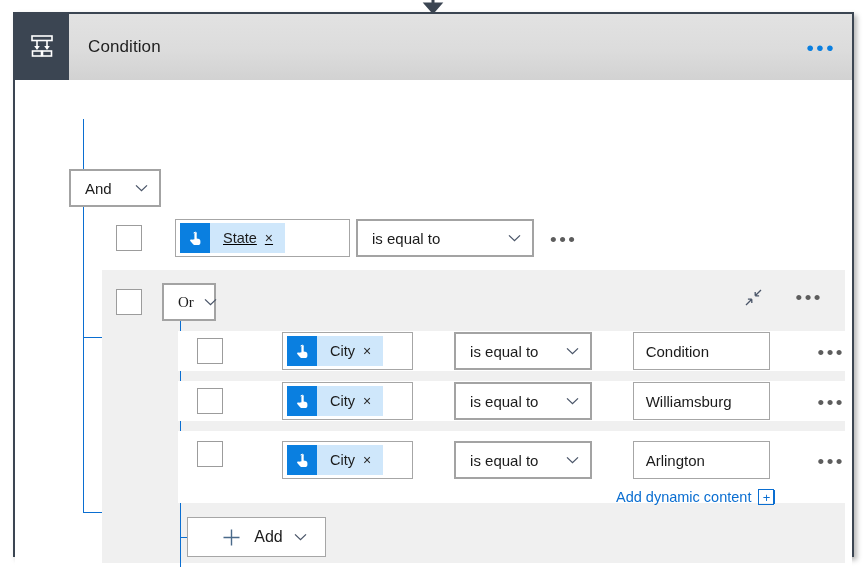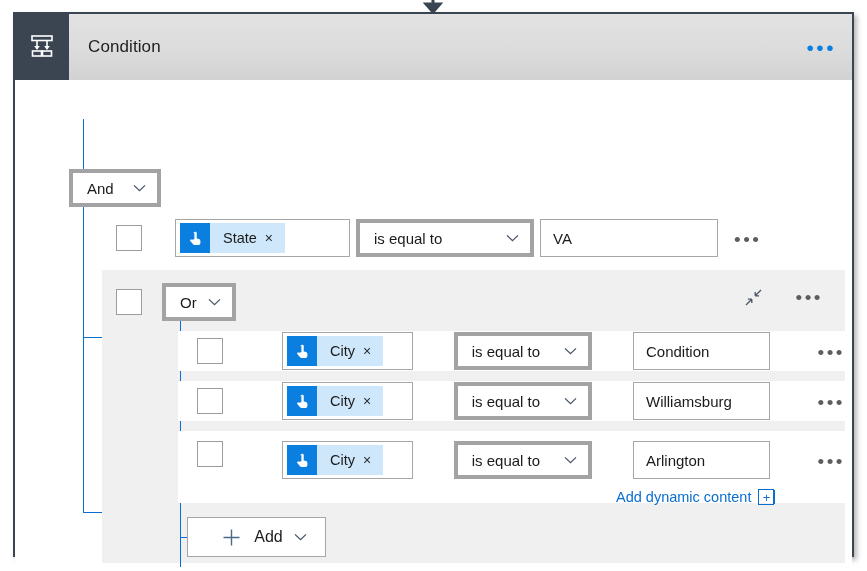--- a/index.html
+++ b/index.html
@@ -83,21 +83,21 @@
   
   .card-body {
     position: relative;
     height: 487px;
     background: #ffffff;
     overflow: hidden;
   }
 
   
   .select-box {
-    border: 4px solid #a3a3a3;
+    border: 2px solid #a3a3a3;
     background: #ffffff;
     height: 38px;
     display: flex;
     align-items: center;
     justify-content: space-between;
     padding: 0 11px 0 14px;
     font-size: 15px;
     color: #1b1b1b;
     cursor: pointer;
     user-select: none;
@@ -197,21 +197,21 @@
   
   .state-row {
     position: absolute;
     left: 101px;
     top: 139px;
     display: flex;
     align-items: center;
     gap: 0;
   }
   .state-row .checkbox { margin-right: 33px; }
-  .state-chip-field { width: 175px; }
+  .state-chip-field { width: 175px; text-decoration: underline; }
   .state-op { width: 178px; margin-left: 6px; }
   .state-val { width: 178px; margin-left: 6px; }
   .state-dots { margin-left: 16px; }
 
   
   .or-panel {
     position: absolute;
     left: 87px;
     top: 190px;
     width: 743px;
@@ -219,21 +219,21 @@
     background: #f0f0f0;
   }
   .or-head {
     position: absolute;
     left: 14px;
     top: 13px;
     display: flex;
     align-items: center;
   }
   .or-head .checkbox { margin-right: 20px; }
-  .or-select { width: 74px; }
+  .or-select { width: 54px; font-family: Liberation Serif, serif; }
   .or-tools {
     position: absolute;
     right: 22px;
     top: 18px;
     display: flex;
     align-items: center;
     gap: 34px;
   }
   .collapse-icon { width: 17px; height: 17px; color: #4a5568; cursor: pointer; }
   .or-dots {
@@ -361,21 +361,20 @@
           </div>
         </div>
 
         <div class="select-box state-op">
           <span>is equal to</span>
           <svg class="chev" viewBox="0 0 13 8">
             <path d="M1 1.4 L6.5 6.6 L12 1.4" stroke="currentColor" stroke-width="1.3" fill="none"></path>
           </svg>
         </div>
 
-        <div class="value-field state-val">VA</div>
 
         <div class="row-ellipsis state-dots">•••</div>
       </div>
 
       <div class="or-panel">
 
         <div class="vline" style="left:78px; top:51px; height:251px; background:#0a6ed1;"></div>
         <div class="hline" style="left:78px; top:80px; width:19px;"></div>
         <div class="hline" style="left:78px; top:130px; width:19px;"></div>
         <div class="hline" style="left:78px; top:180px; width:19px;"></div>

